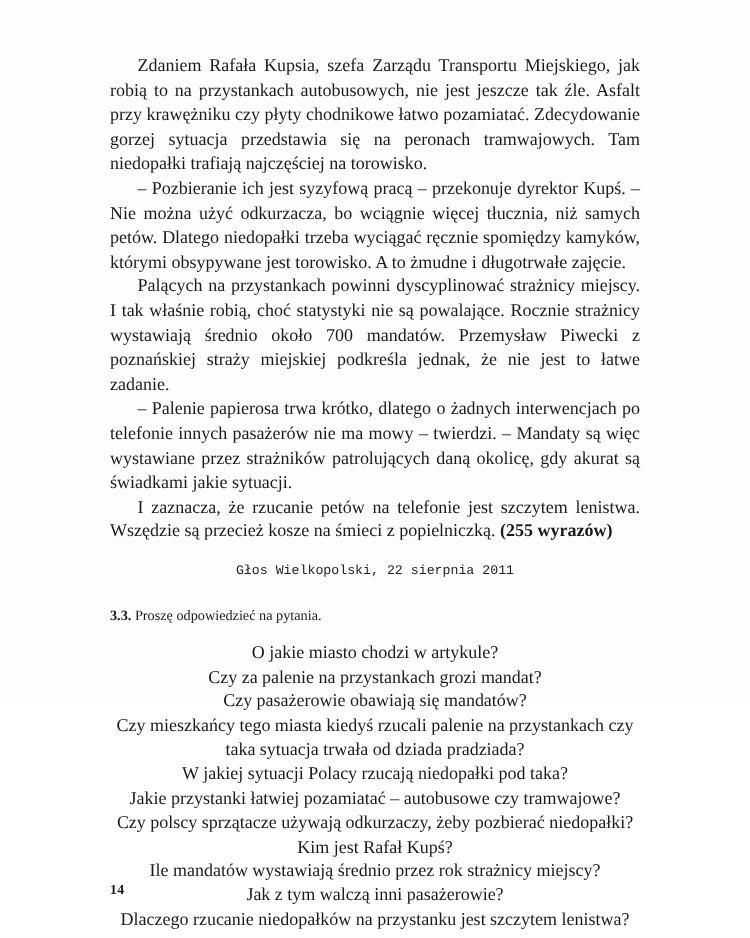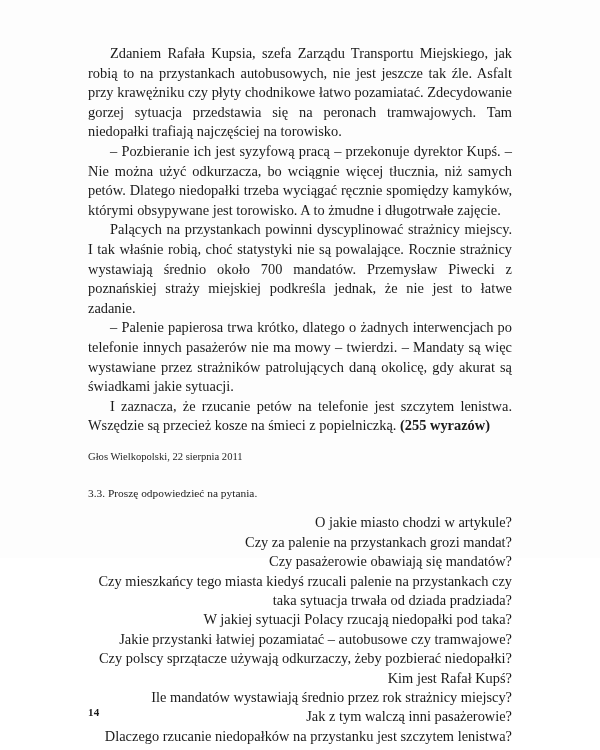--- a/index.html
+++ b/index.html
@@ -41,50 +41,51 @@
   }
 
   .bold {
     font-weight: bold;
   }
 
   .attribution {
     margin-top: 14px;
     font-size: 10.6px;
     line-height: 14px;
-    text-align: left;
+    text-align: center;
     color: #1f1f1f;
+    font-family: Liberation Mono, monospace;
   }
 
   
   .exercise {
     margin-top: 22px;
   }
 
   .exercise-instruction {
     font-size: 11.4px;
     line-height: 15.5px;
     text-align: justify;
     margin: 0;
   }
 
   .exercise-number {
-    font-weight: normal;
+    font-weight: bold;
   }
 
   .question-list {
     list-style: none;
     margin: 12px 0 0 0;
     padding: 0;
   }
 
   .question-list li {
     font-size: 14.4px;
     line-height: 19.4px;
-    text-align: right;
+    text-align: center;
     margin: 0;
     padding: 0;
   }
 
   
   .page-number {
     position: absolute;
     left: 88px;
     top: 706px;
     font-size: 11px;

